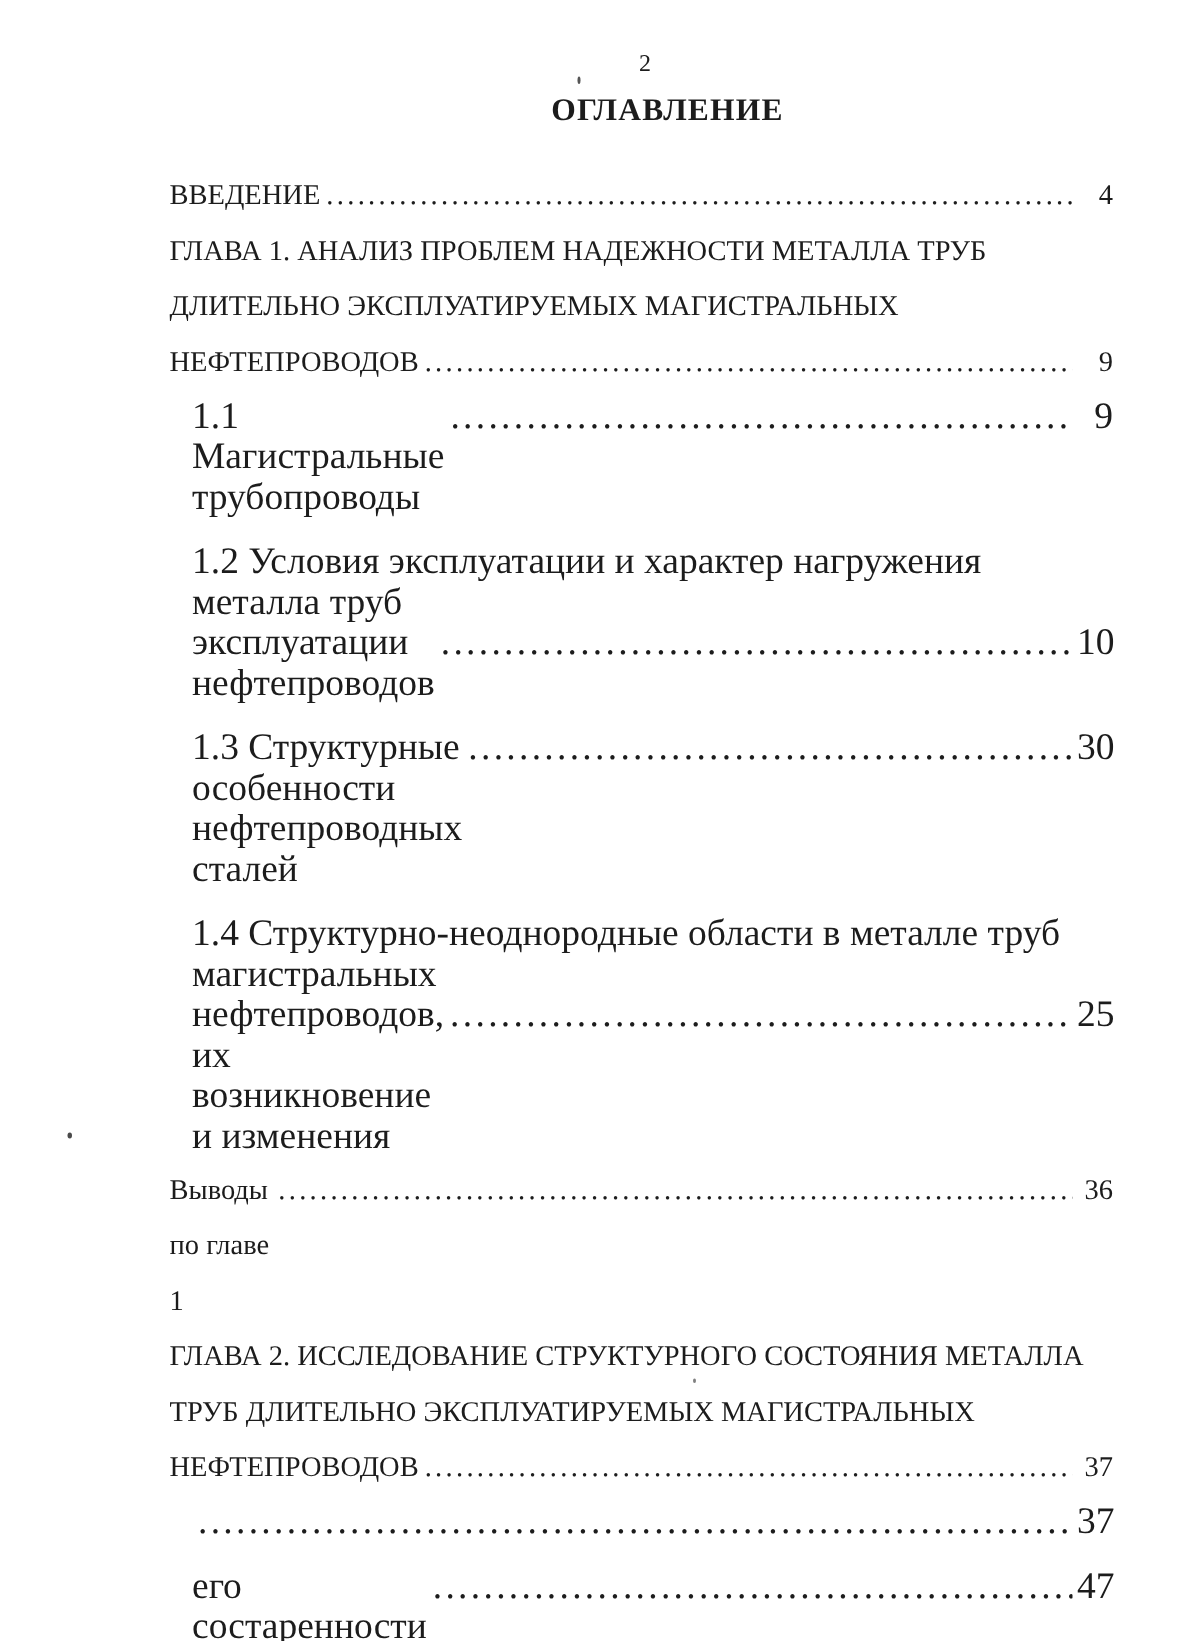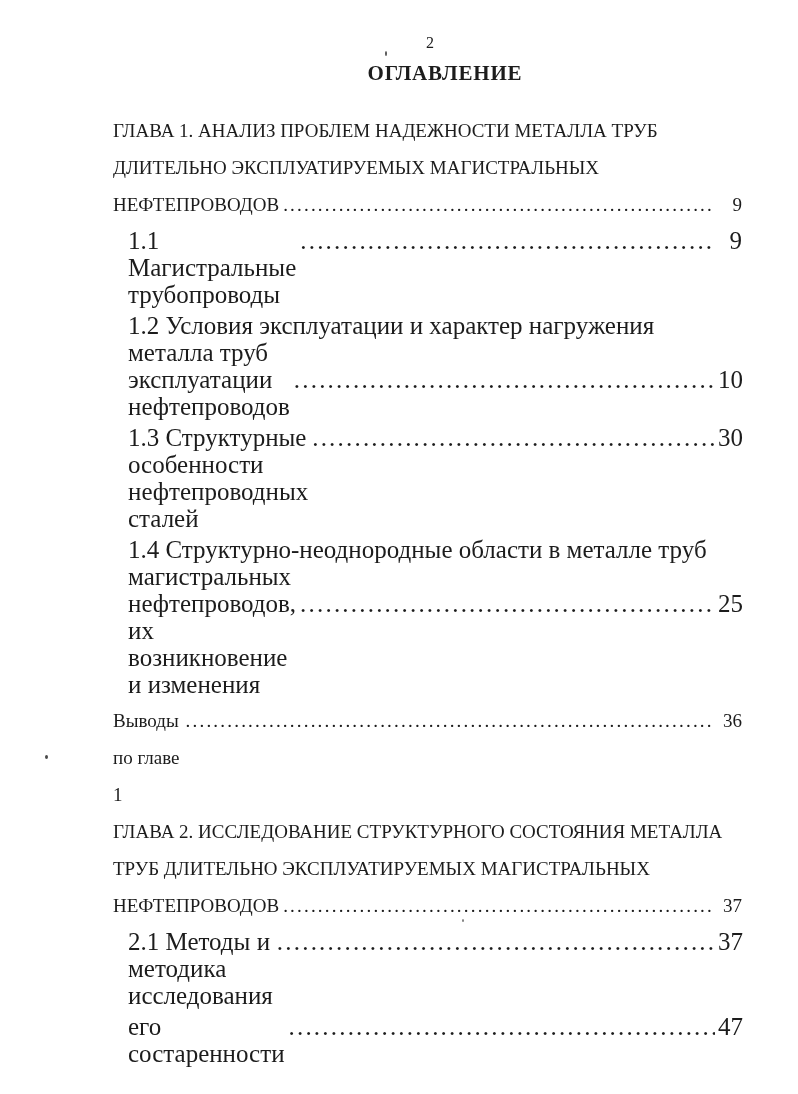--- a/index.html
+++ b/index.html
@@ -26,21 +26,21 @@
     letter-spacing: 0.8px;
   }
   .toc {
     position: absolute;
     top: 112px; left: 113px; width: 629px;
   }
   .entry { margin: 0; }
   .entry.chapter { line-height: 37px; font-size: 19px; }
   .entry.section { line-height: 27px; font-size: 25px; margin-left: 15px; }
   .chapter + .section { margin-top: 4px; }
-  .section + .section { margin-top: 4px; }
+  .section + .section { margin-top: 16px; }
   .section + .chapter { margin-top: 4px; }
   .chapter + .chapter { margin-top: 0; }
   .line { display: flex; }
   .text { white-space: pre-wrap; }
   .run { white-space: pre-wrap; }
   .leader {
     flex: 1 1 auto;
     overflow: hidden;
     white-space: nowrap;
     margin: 0 3px 0 4px;
@@ -64,20 +64,27 @@
   .artifact-3 { left: 462px; top: 919px; width: 2px; height: 3px; opacity: 0.6; }
 </style>
 </head>
 <body>
 
 <div class="top-page-number">2</div>
 
 <div class="doc-title">ОГЛАВЛЕНИЕ</div>
 
 <div class="toc">
+    <div class="entry chapter">
+      <div class="line">
+        <span class="text"><span class="run">ВВЕДЕНИЕ</span></span>
+        <span class="leader"></span>
+        <span class="page-num">4</span>
+      </div>
+    </div>
     <div class="entry chapter">
       <div class="line">
         <span class="text"><span class="run">ГЛАВА 1. АНАЛИЗ ПРОБЛЕМ НАДЕЖНОСТИ МЕТАЛЛА ТРУБ</span></span>
       </div>
       <div class="line">
         <span class="text"><span class="run">ДЛИТЕЛЬНО ЭКСПЛУАТИРУЕМЫХ МАГИСТРАЛЬНЫХ</span></span>
       </div>
       <div class="line">
         <span class="text"><span class="run">НЕФТЕПРОВОДОВ</span></span>
         <span class="leader"></span>
@@ -133,21 +140,20 @@
         <span class="text"><span class="run">ТРУБ ДЛИТЕЛЬНО ЭКСПЛУАТИРУЕМЫХ МАГИСТРАЛЬНЫХ</span></span>
       </div>
       <div class="line">
         <span class="text"><span class="run">НЕФТЕПРОВОДОВ</span></span>
         <span class="leader"></span>
         <span class="page-num">37</span>
       </div>
     </div>
     <div class="entry section">
       <div class="line">
-        <span class="text"><span class="run">2.1 Методы и методика исследования</span></span>
         <span class="leader"></span>
         <span class="page-num">37</span>
       </div>
     </div>
     <div class="entry section">
       <div class="line">
         <span class="text"><span class="run">его состаренности</span></span>
         <span class="leader"></span>
         <span class="page-num">47</span>
       </div>

